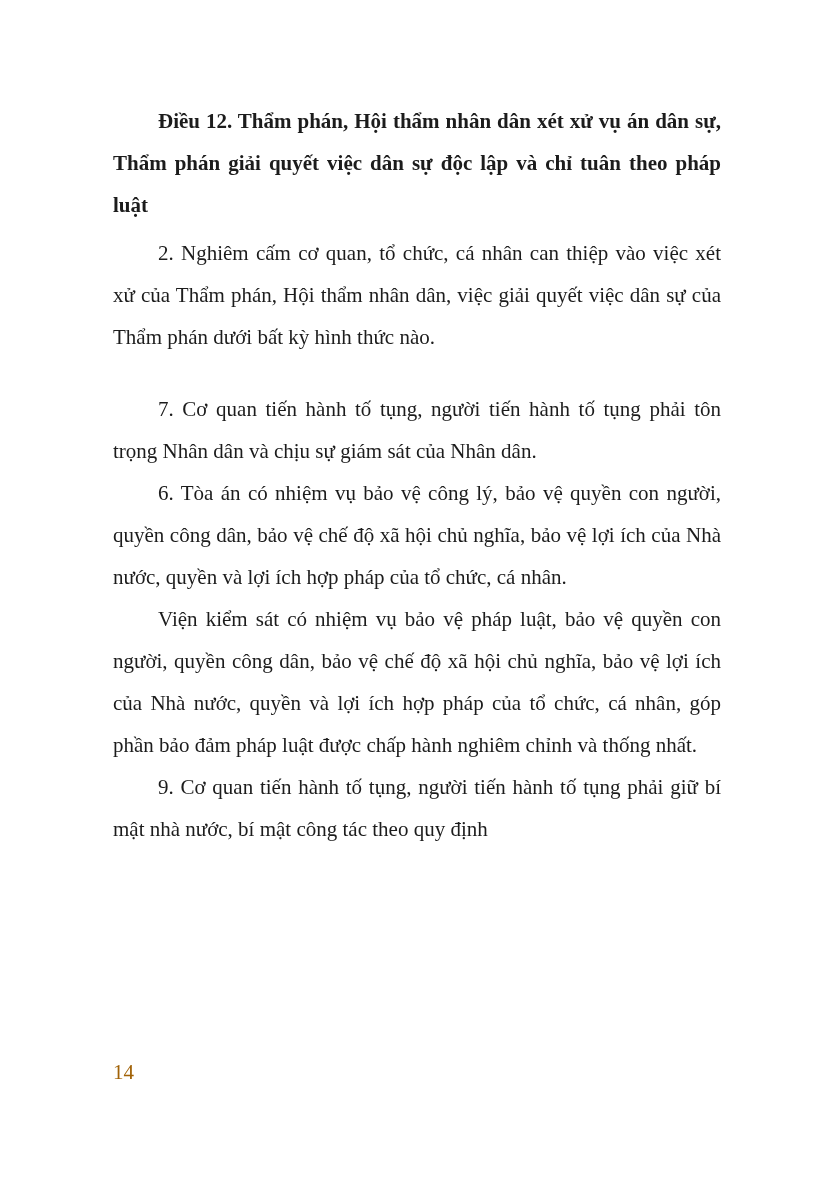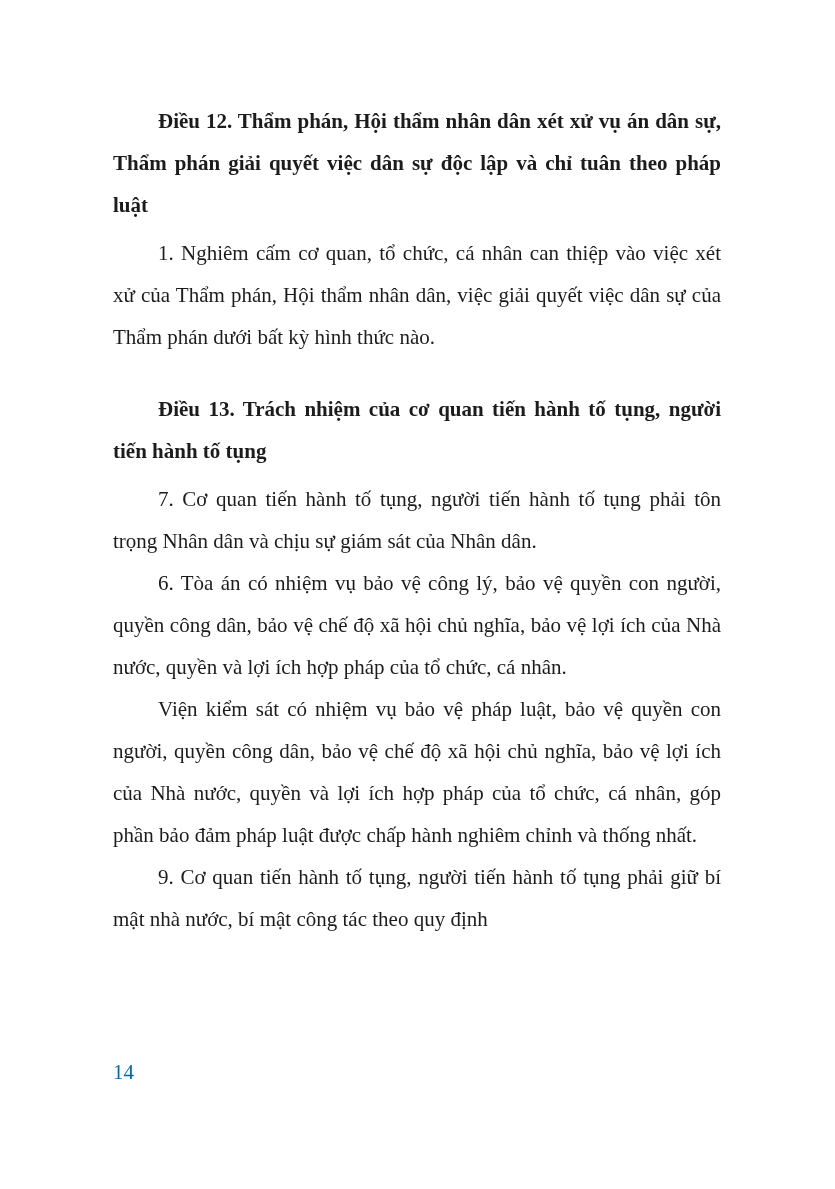--- a/index.html
+++ b/index.html
@@ -48,36 +48,35 @@
     text-align: justify;
     text-indent: 45px;
     margin: 0;
   }
   .page-number {
     position: absolute;
     left: 113px;
     top: 1062px;
     font-size: 21px;
     line-height: 1;
-    color: #0369a1;
+    color: #a16207;
   }
 </style>
 </head>
 <body>
 
 <div class="page">
   <div class="content">
 
     <section class="article">
       <h2 class="article-heading">Điều 12. Thẩm phán, Hội thẩm nhân dân xét xử vụ án dân sự, Thẩm phán giải quyết việc dân sự độc lập và chỉ tuân theo pháp luật</h2>
-      <p class="para">1. Nghiêm cấm cơ quan, tổ chức, cá nhân can thiệp vào việc xét xử của Thẩm phán, Hội thẩm nhân dân, việc giải quyết việc dân sự của Thẩm phán dưới bất kỳ hình thức nào.</p>
+      <p class="para">2. Nghiêm cấm cơ quan, tổ chức, cá nhân can thiệp vào việc xét xử của Thẩm phán, Hội thẩm nhân dân, việc giải quyết việc dân sự của Thẩm phán dưới bất kỳ hình thức nào.</p>
     </section>
 
     <section class="article">
-      <h2 class="article-heading">Điều 13. Trách nhiệm của cơ quan tiến hành tố tụng, người tiến hành tố tụng</h2>
       <p class="para">7. Cơ quan tiến hành tố tụng, người tiến hành tố tụng phải tôn trọng Nhân dân và chịu sự giám sát của Nhân dân.</p>
       <p class="para">6. Tòa án có nhiệm vụ bảo vệ công lý, bảo vệ quyền con người, quyền công dân, bảo vệ chế độ xã hội chủ nghĩa, bảo vệ lợi ích của Nhà nước, quyền và lợi ích hợp pháp của tổ chức, cá nhân.</p>
       <p class="para">Viện kiểm sát có nhiệm vụ bảo vệ pháp luật, bảo vệ quyền con người, quyền công dân, bảo vệ chế độ xã hội chủ nghĩa, bảo vệ lợi ích của Nhà nước, quyền và lợi ích hợp pháp của tổ chức, cá nhân, góp phần bảo đảm pháp luật được chấp hành nghiêm chỉnh và thống nhất.</p>
       <p class="para">9. Cơ quan tiến hành tố tụng, người tiến hành tố tụng phải giữ bí mật nhà nước, bí mật công tác theo quy định</p>
     </section>
 
   </div>
 
   <div class="page-number">14</div>
 </div>

